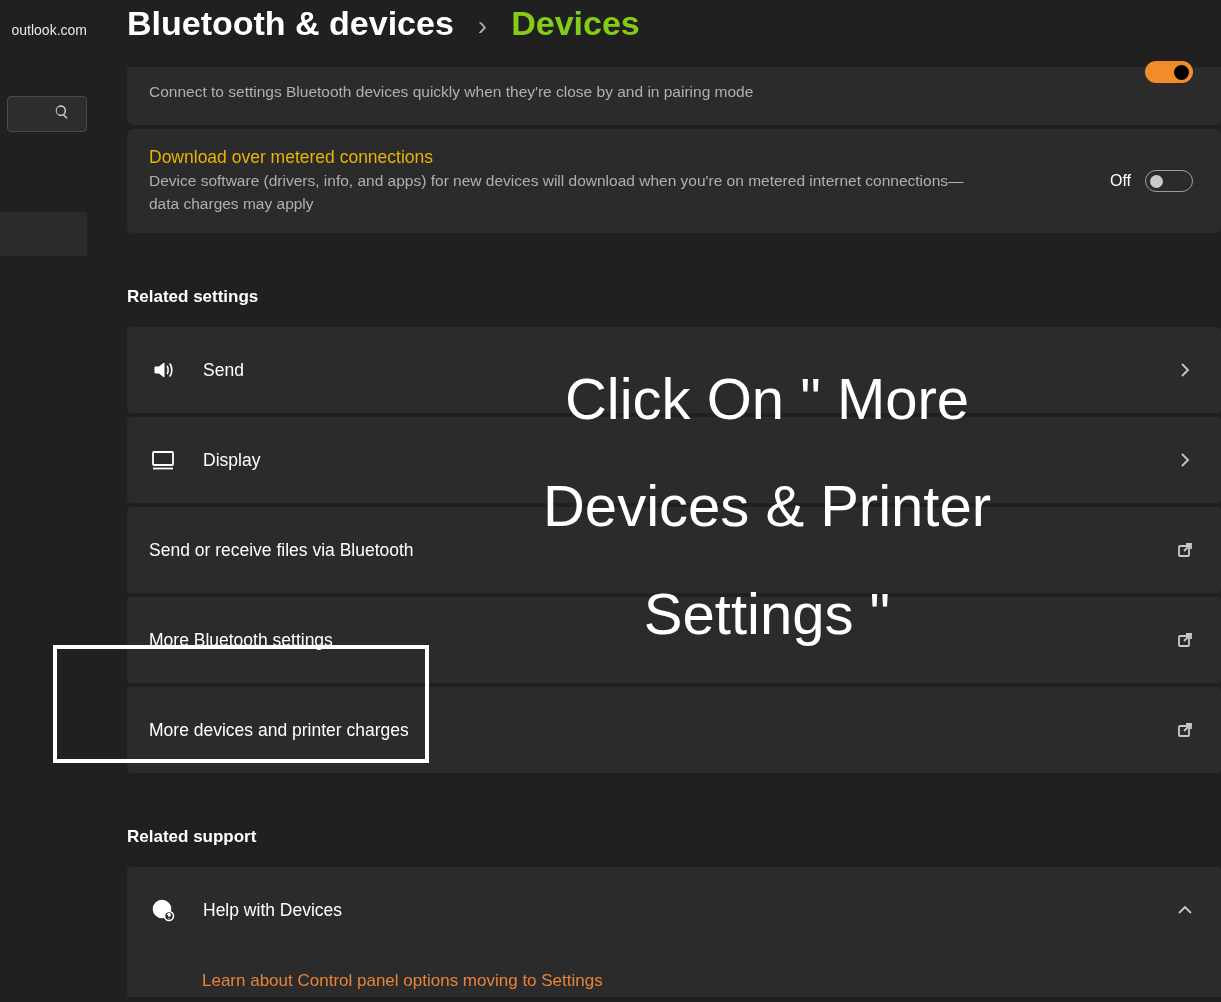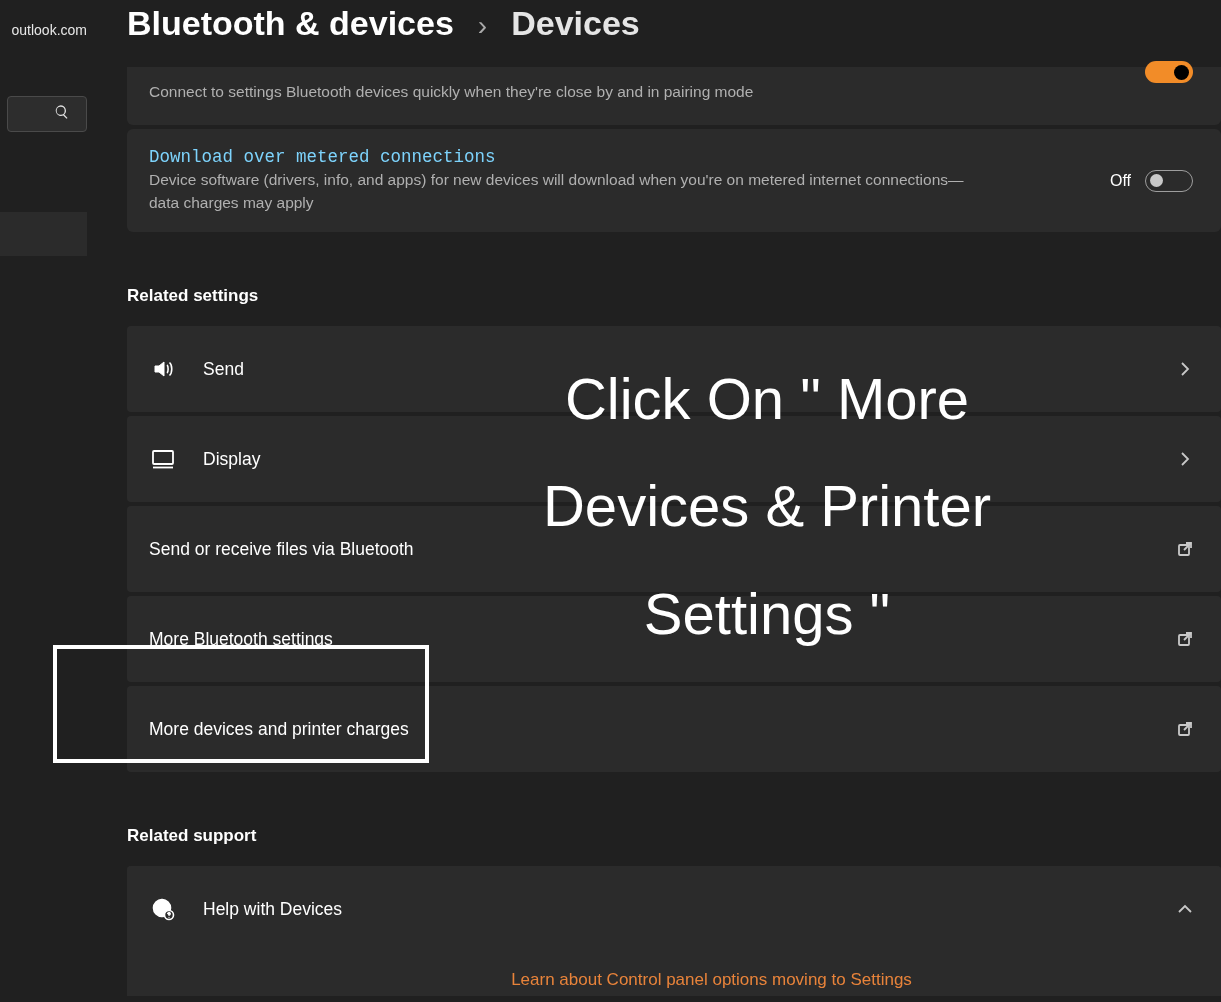--- a/index.html
+++ b/index.html
@@ -76,41 +76,40 @@
     text-align: center;
   }
   .breadcrumb-sep {
     font-size: 28px;
     color: #aaa;
     font-weight: 400;
   }
   .breadcrumb-current {
     font-size: 34px;
     font-weight: 700;
-    color: #e5e5e5;
+    color: #84cc16;
   }
 
   .card {
     background: #2b2b2b;
     border-radius: 6px;
     margin-bottom: 4px;
     padding: 18px 22px;
     display: flex;
     align-items: center;
     justify-content: space-between;
     min-height: 78px;
   }
   .card-first { border-radius: 0 0 6px 6px; min-height: 52px; padding: 14px 22px 22px 22px;}
   .card-text { flex: 1; }
   .card-title {
     font-size: 17.5px;
     font-weight: 400;
-    color: #7dd3fc;
+    color: #eab308;
     margin-bottom: 2px;
-    font-family: Liberation Mono, monospace;
   }
   .card-sub {
     font-size: 15.5px;
     color: #b0b0b0;
     line-height: 1.45;
     max-width: 820px;
   }
   .card-right {
     display: flex;
     align-items: center;
@@ -203,21 +202,20 @@
     font-family: "Segoe UI Semilight","Segoe UI",sans-serif;
     width: 600px;
   }
 
   .help-link {
     font-size: 17px;
     color: #e8833a;
     padding: 6px 0 6px 75px;
     cursor: pointer;
     margin-bottom: 12px;
-    text-align: center;
   }
 
   .help-block {
     background: #2b2b2b;
     border-radius: 4px 4px 0 0;
     padding-top: 0;
   }
   .help-content {
     padding: 12px 0 0 0;
   }

